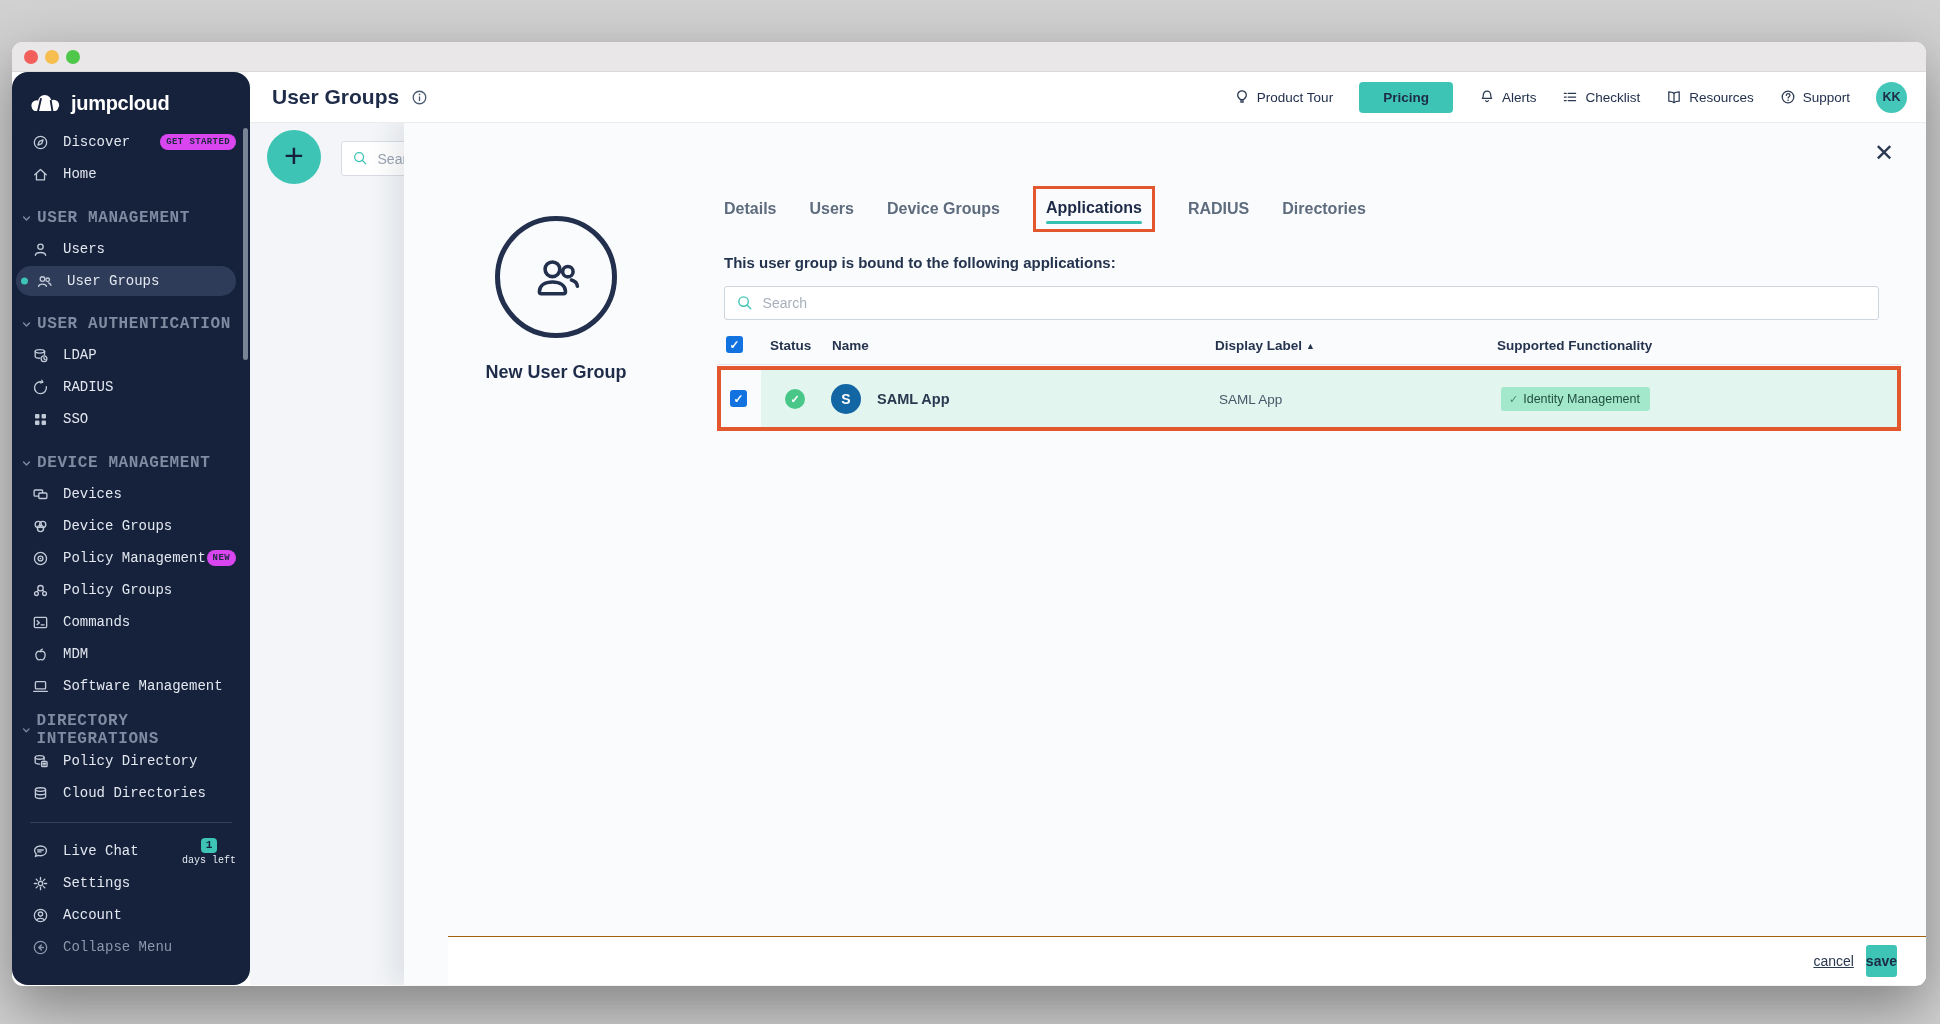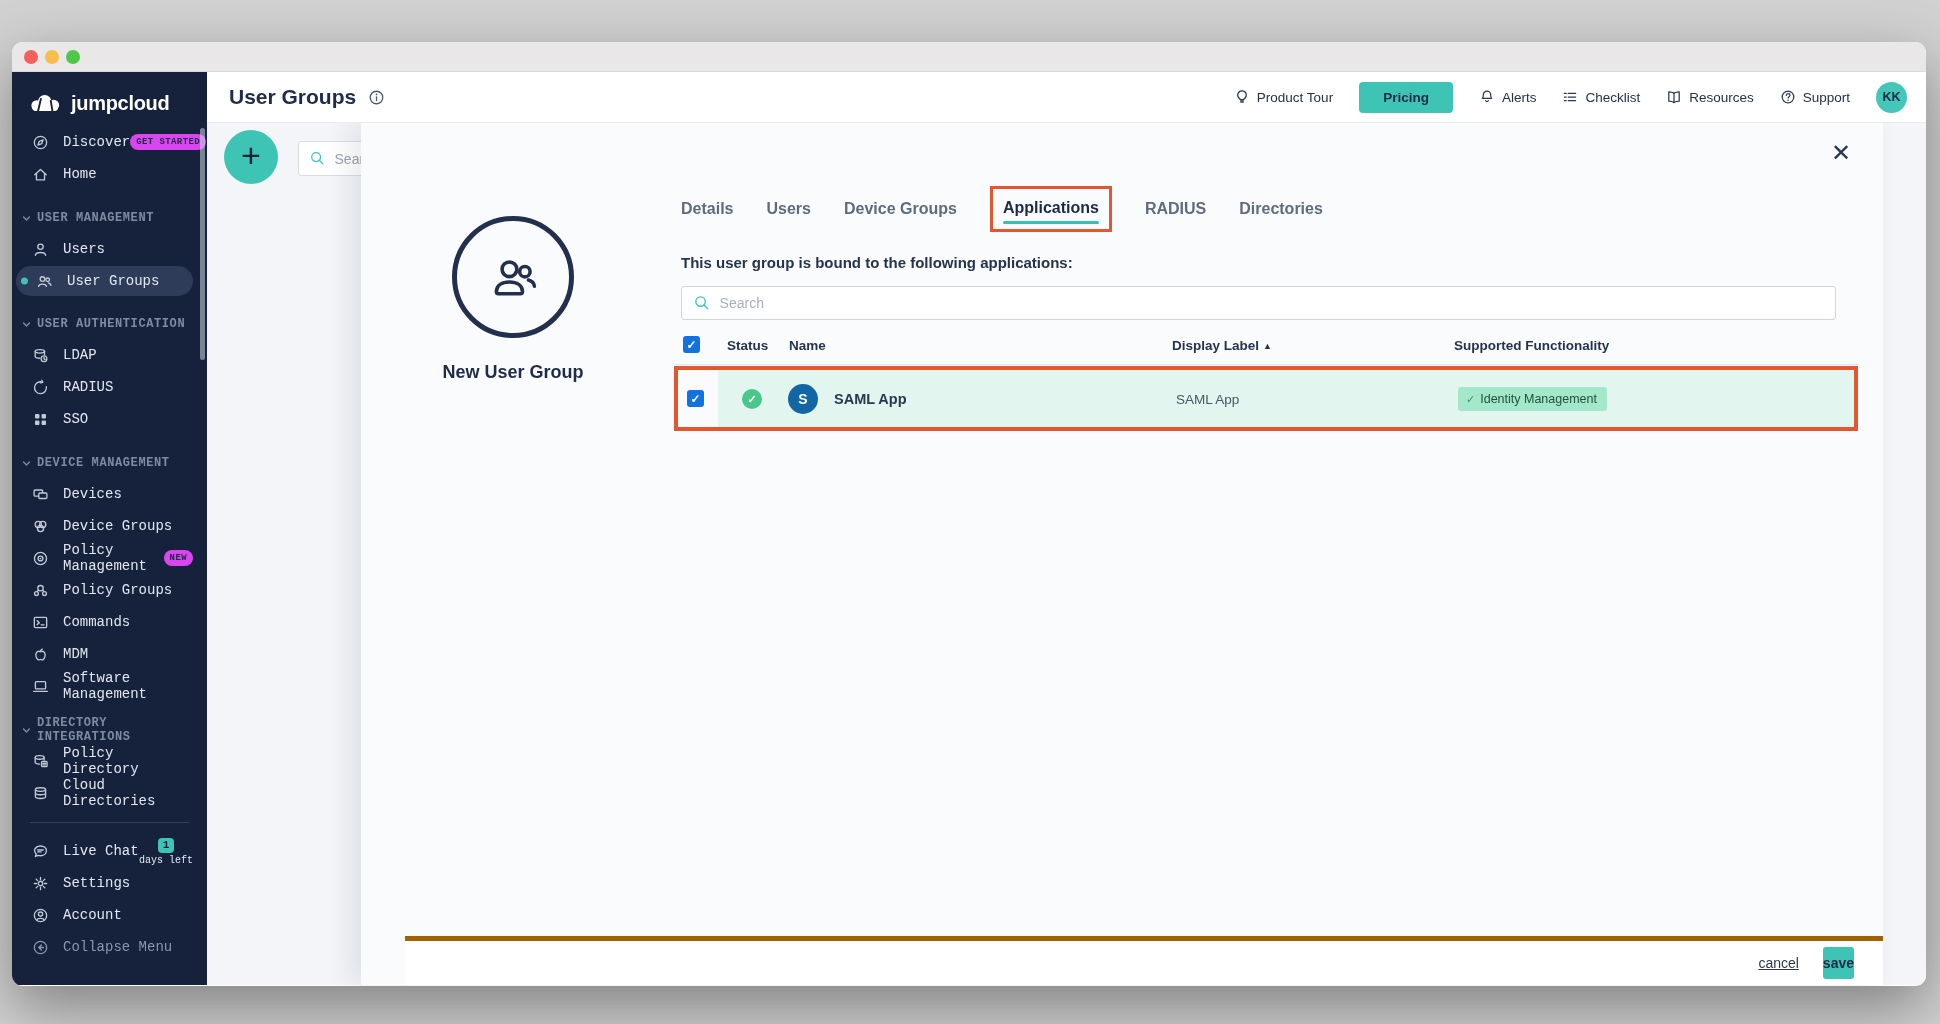--- a/index.html
+++ b/index.html
@@ -23,43 +23,43 @@
     height:30px; background:#e9e7e8; border-bottom:1px solid #dcdada;
     display:flex; align-items:center; gap:7px; padding-left:12px;
   }
   .tl { width:14px; height:14px; border-radius:50%; }
   .tl.red{ background:#f3605b; } .tl.yel{ background:#f6bd4f; } .tl.grn{ background:#4ec74a; }
 
   .app { display:flex; height:913px; }
 
   
   .sidebar {
-    width:195px; flex:none; background:#16223c; color:#dfe4ee;
-    position:relative; font-size:14px; padding-top:6px;
+    width:238px; flex:none; background:#16223c; color:#dfe4ee;
+    position:relative; font-size:14px; padding-top:6px;border-radius:16px;
   }
   .logo-row { display:flex; align-items:center; gap:8px; padding:10px 0 8px 17px; height:48px; }
   .logo-word { color:#fff; font-size:20px; font-weight:bold; letter-spacing:-.3px; }
   .nav-list { list-style:none;font-family:Liberation Mono, monospace; }
   .nav-item {
     display:flex; align-items:center; height:32px; padding:0 14px 0 20px;
     cursor:pointer; position:relative; color:#e3e8f0;
   }
   .nav-item .i { width:17px; height:17px; flex:none; color:#c2cad8; margin-right:14px; }
   .nav-item.active {
     background:#2e3c59; border-radius:16px; height:30px;
     margin:1px 14px 1px 4px; padding-left:20px;
   }
   .nav-item.active::before {
     content:""; position:absolute; left:5px; top:50%; transform:translateY(-50%);
     width:7px; height:7px; border-radius:50%; background:#3ec4b4;
   }
   .nav-item.muted { color:#8b97a9; } .nav-item.muted .i{ color:#8b97a9; }
   .sec-head {
     display:flex; align-items:center; gap:6px; margin-top:13px; height:30px;
-    padding-left:10px; color:#7e8ba0; font-size:12px; font-weight:bold;
+    padding-left:10px; color:#7e8ba0; font-size:16px; font-weight:bold;
     letter-spacing:.6px; cursor:pointer;
   }
   .sec-head .chev { width:9px; height:9px; color:#7e8ba0; }
   .pill-badge {
     margin-left:auto; background:#d946ef; color:#1c2840; font-size:9px;
     font-weight:bold; letter-spacing:.4px; padding:3px 6px; border-radius:8px; flex:none;
   }
   .chat-right { margin-left:auto; text-align:center; line-height:1; }
   .chat-count {
     display:inline-block; background:#3ec4b4; color:#14203a; font-size:11px;
@@ -188,22 +188,22 @@
   .row-display { position:absolute; left:498px; top:22px; font-size:13.5px; color:#4a5768; }
   .func-badge {
     position:absolute; left:780px; top:17px; background:#a4e8cc; color:#215040;
     font-size:12.5px; border-radius:3px; padding:5px 10px 5px 8px;
     display:flex; align-items:center; gap:5px;
   }
   .func-badge::before { content:"\2713"; color:#3f8f68; font-size:11px; }
 
   .drawer-footer {
     position:absolute; left:0; right:0; bottom:0; height:49px; background:#fff;
-    border-top:5px solid #a16207; display:flex; align-items:center;
-    justify-content:flex-end; gap:24px; padding-right:29px;margin-left:44px;
+    border-top:1px solid #a16207; display:flex; align-items:center;
+    justify-content:flex-end; gap:12px; padding-right:29px;margin-left:44px;
   }
   .cancel-link { font-size:14px; color:#2a3850; text-decoration:underline; cursor:pointer; }
   .save-btn {
     background:#3ec4b4; color:#1c2a47; font-weight:bold; font-size:14px; border:none;
     border-radius:3px; padding:8px 0; cursor:pointer; font-family:"Liberation Sans",sans-serif;
   }
 </style>
 </head>
 <body>
 

